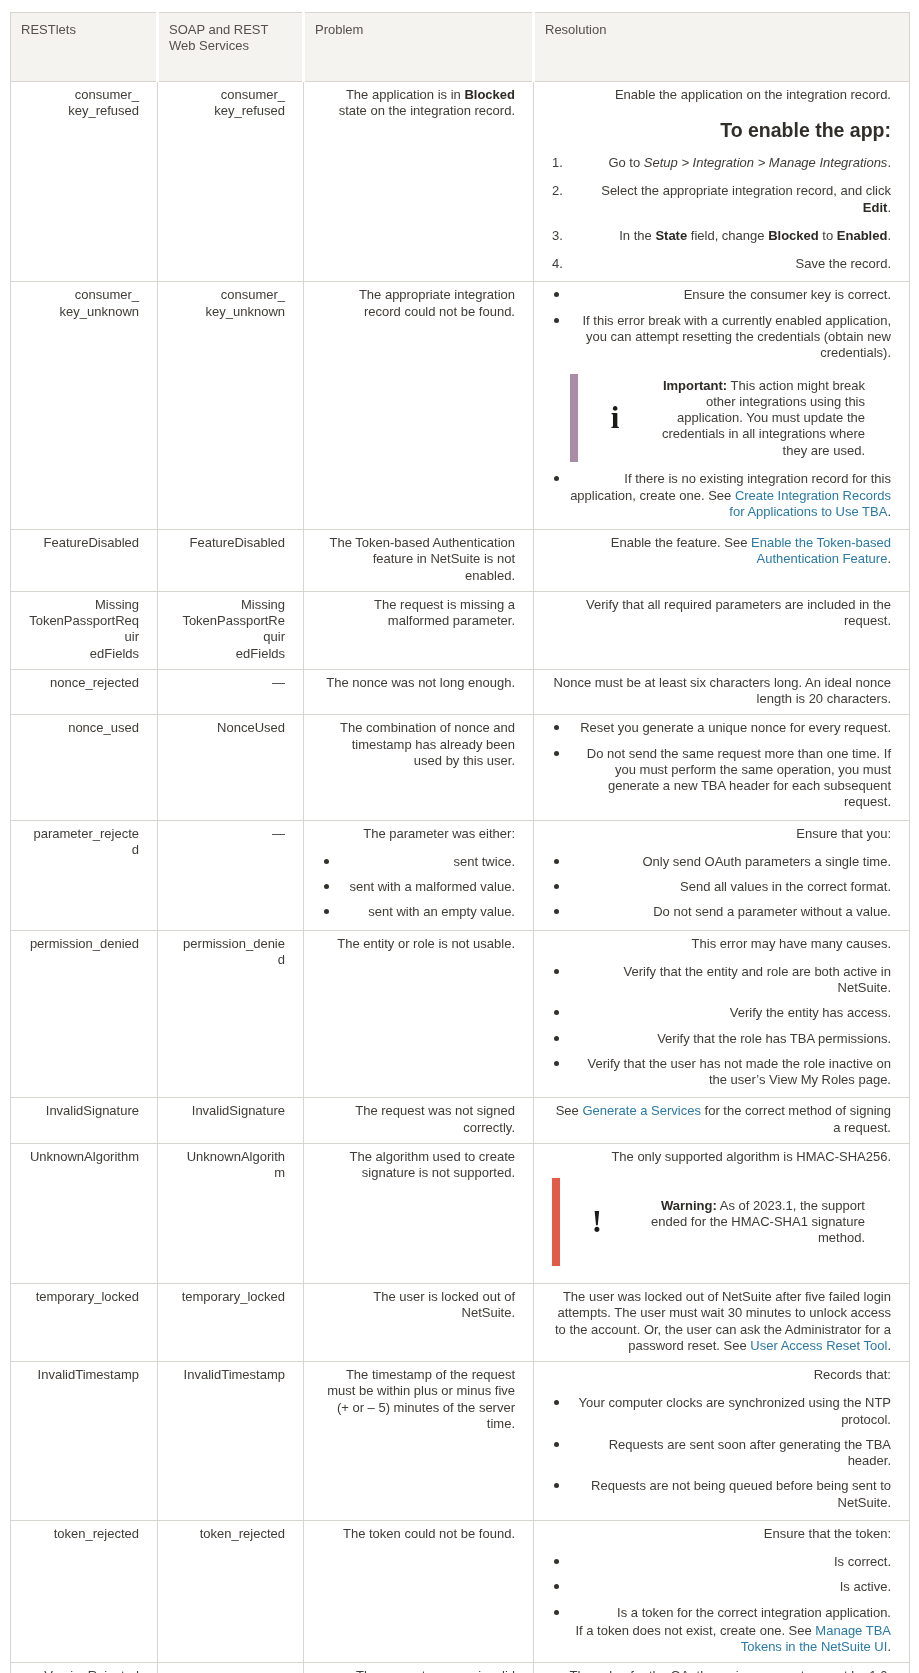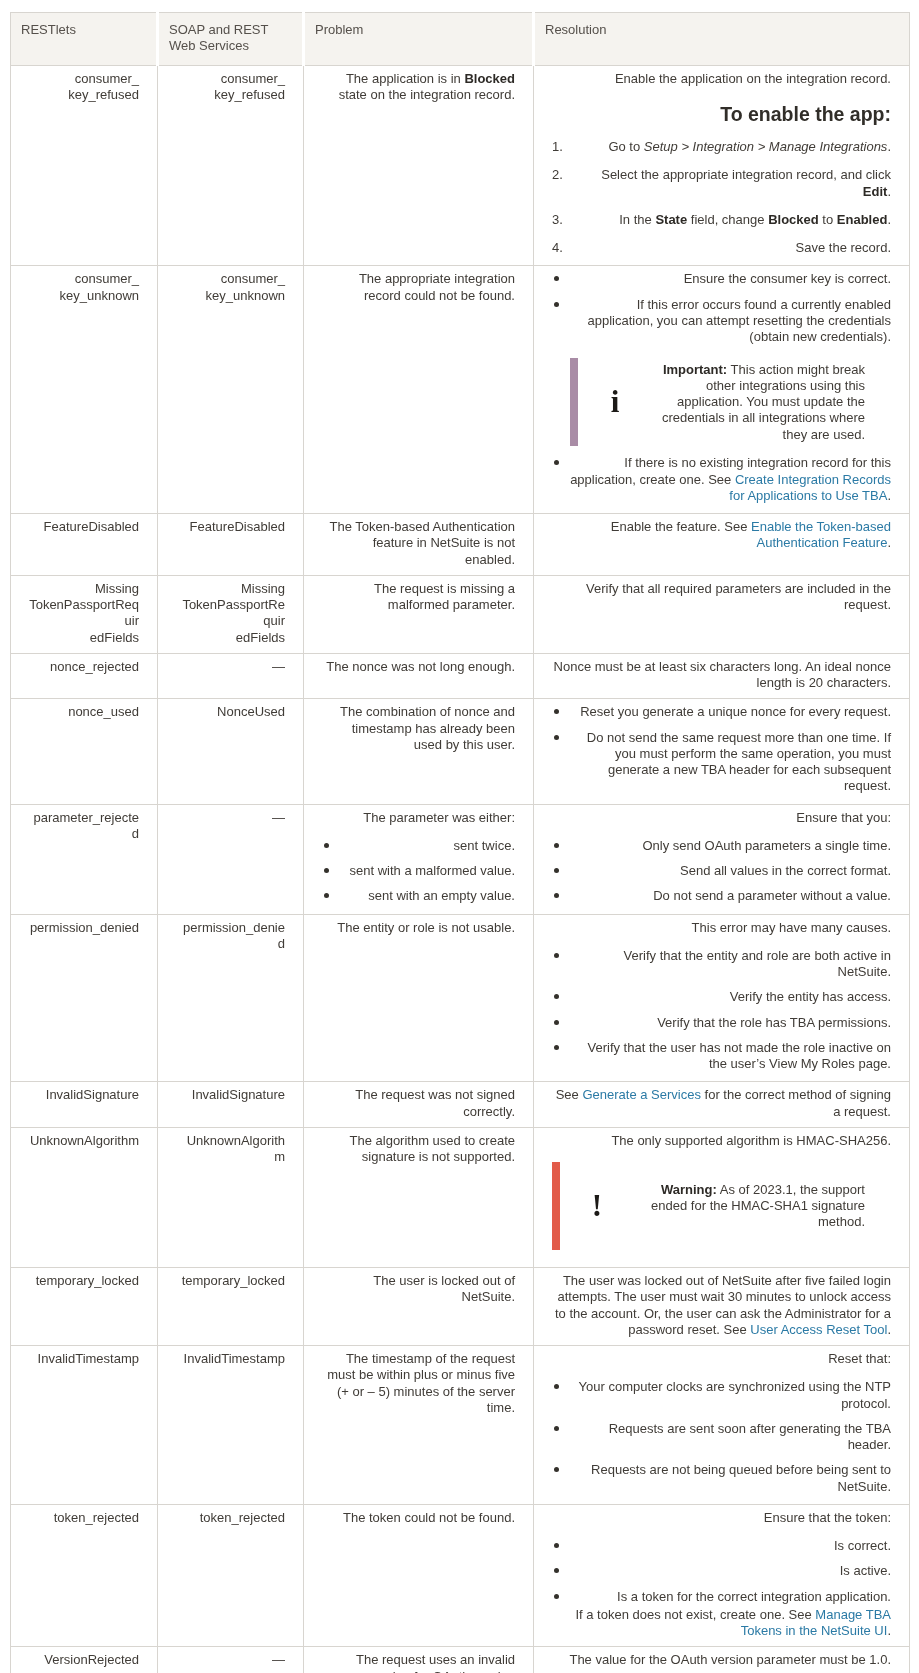--- a/index.html
+++ b/index.html
@@ -30,21 +30,21 @@
   col.c1{width:147px;}
   col.c2{width:146px;}
   col.c3{width:230px;}
   col.c4{width:376px;}
   th{
     background:var(--header-bg);
     color:var(--header-text);
     font-weight:normal;
     text-align:left;
     vertical-align:top;
-    padding:9px 10px 10px;
+    padding:9px 10px 26px;
     border-top:1px solid var(--border);
     border-bottom:1px solid var(--border);
     border-left:3px solid #ffffff;
     border-right:0;
   }
   th:first-child{border-left:1px solid var(--border);}
   th:last-child{border-right:1px solid var(--border);}
   td{
     border:1px solid var(--border);
     vertical-align:top;
@@ -162,21 +162,21 @@
 key_unknown</td>
           <td class="cell">
             <p><span>The appropriate integration record could not be found.</span></p>
           </td>
           <td class="cell">
             <ul class="lst">
               <li>
                 <div class="li-text"><span>Ensure the consumer key is correct.</span></div>
               </li>
               <li>
-                <div class="li-text"><span>If this error occurs found a currently enabled application, you can attempt resetting the credentials (obtain new credentials).</span></div>
+                <div class="li-text"><span>If this error break with a currently enabled application, you can attempt resetting the credentials (obtain new credentials).</span></div>
                 <div class="callout important">
                   <div class="bar"></div>
                   <div class="cicon">i</div>
                   <div class="ctext"><strong>Important:</strong> <span>This action might break other integrations using this application. You must update the credentials in all integrations where they are used.</span></div>
                 </div>
               </li>
               <li>
                 <div class="li-text"><span>If there is no existing integration record for this application, create one. See </span><a class="link" href="#">Create Integration Records for Applications to Use TBA</a><span>.</span></div>
               </li>
             </ul>
@@ -324,21 +324,21 @@
             <p><span>The user was locked out of NetSuite after five failed login attempts. The user must wait 30 minutes to unlock access to the account. Or, the user can ask the Administrator for a password reset. See </span><a class="link" href="#">User Access Reset Tool</a><span>.</span></p>
           </td>
         </tr>
         <tr>
           <td class="plain">InvalidTimestamp</td>
           <td class="plain">InvalidTimestamp</td>
           <td class="cell">
             <p><span>The timestamp of the request must be within plus or minus five (+ or – 5) minutes of the server time.</span></p>
           </td>
           <td class="cell">
-            <p><span>Reset that:</span></p>
+            <p><span>Records that:</span></p>
             <ul class="lst">
               <li>
                 <div class="li-text"><span>Your computer clocks are synchronized using the NTP protocol.</span></div>
               </li>
               <li>
                 <div class="li-text"><span>Requests are sent soon after generating the TBA header.</span></div>
               </li>
               <li>
                 <div class="li-text"><span>Requests are not being queued before being sent to NetSuite.</span></div>
               </li>

